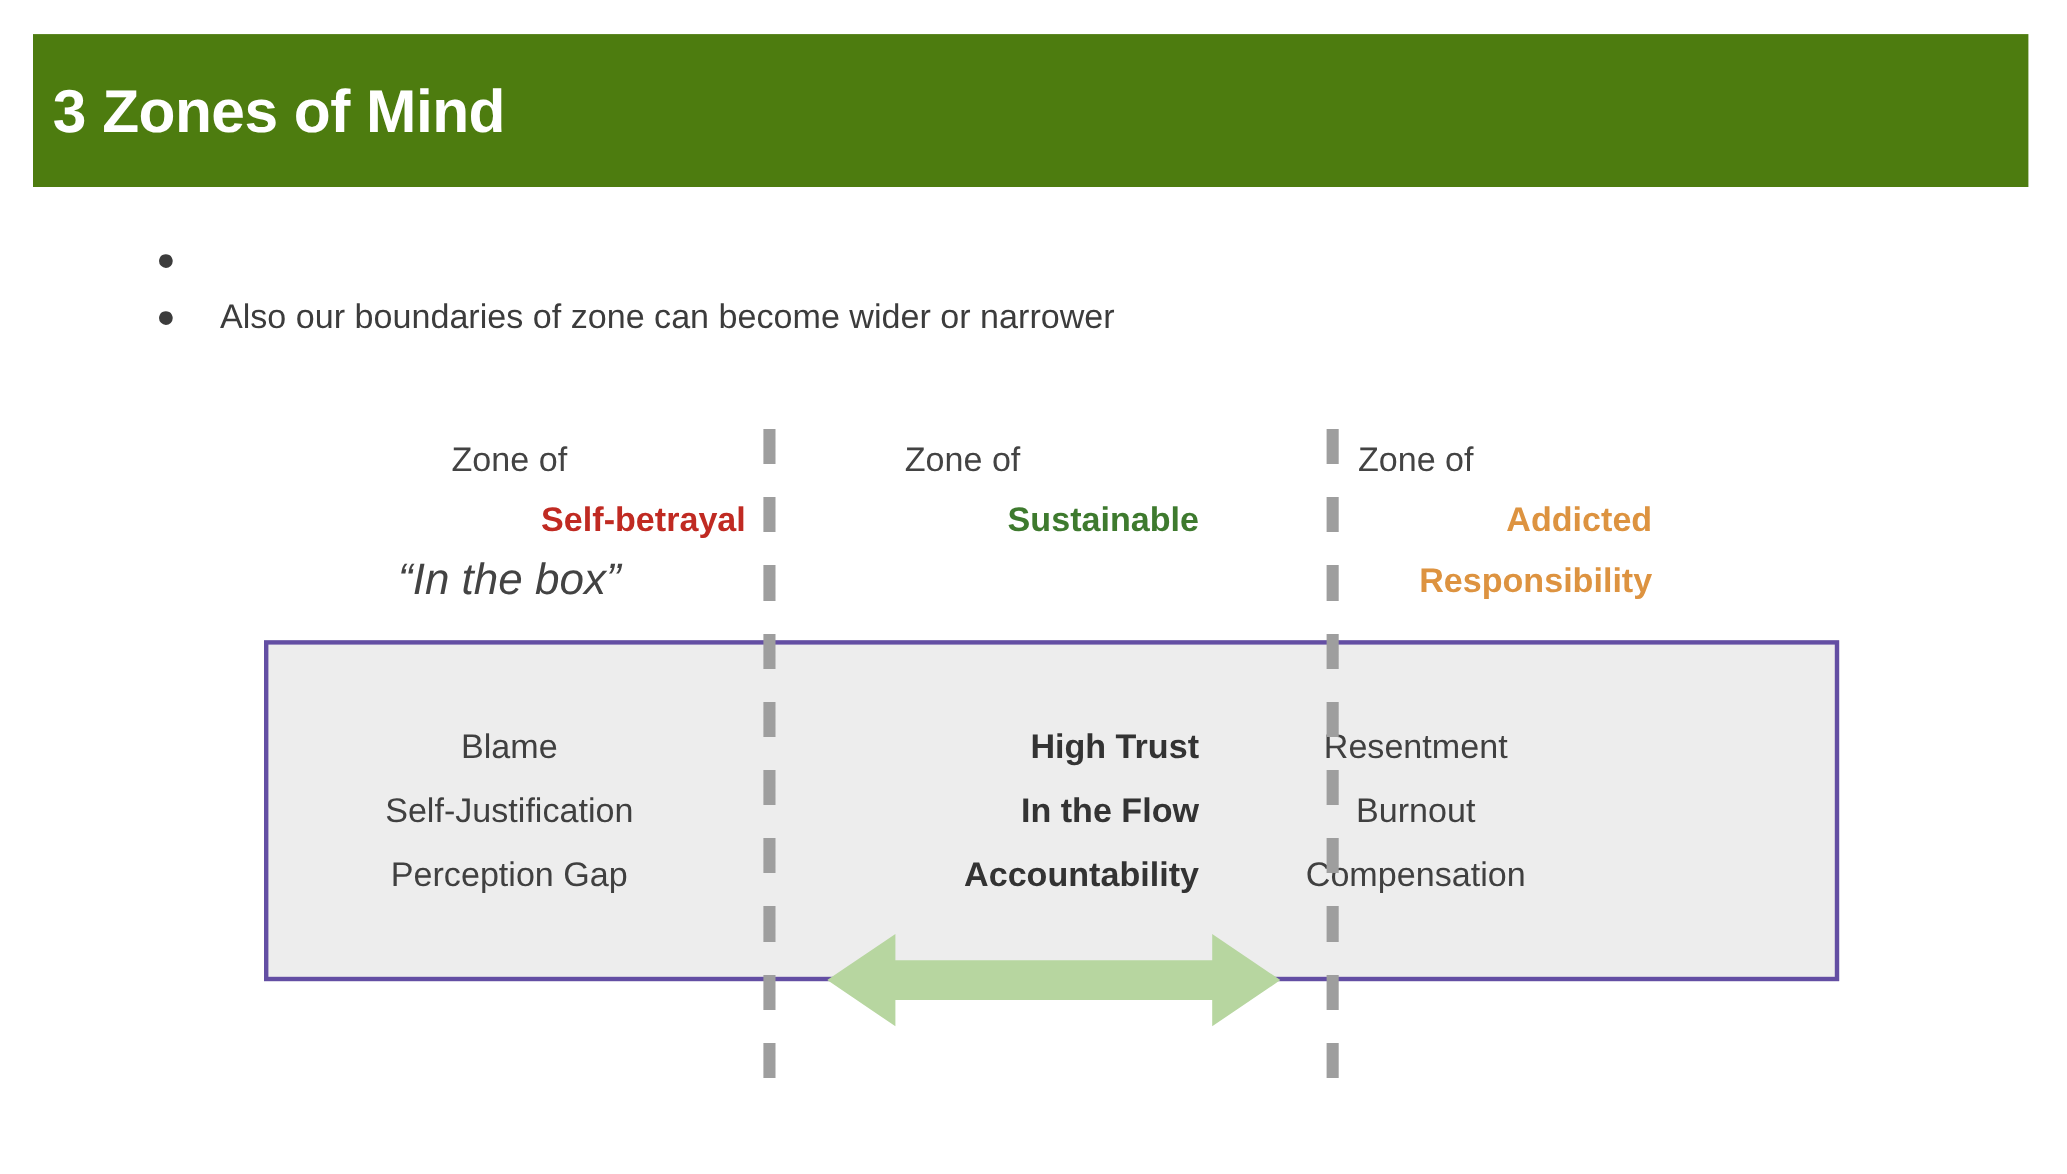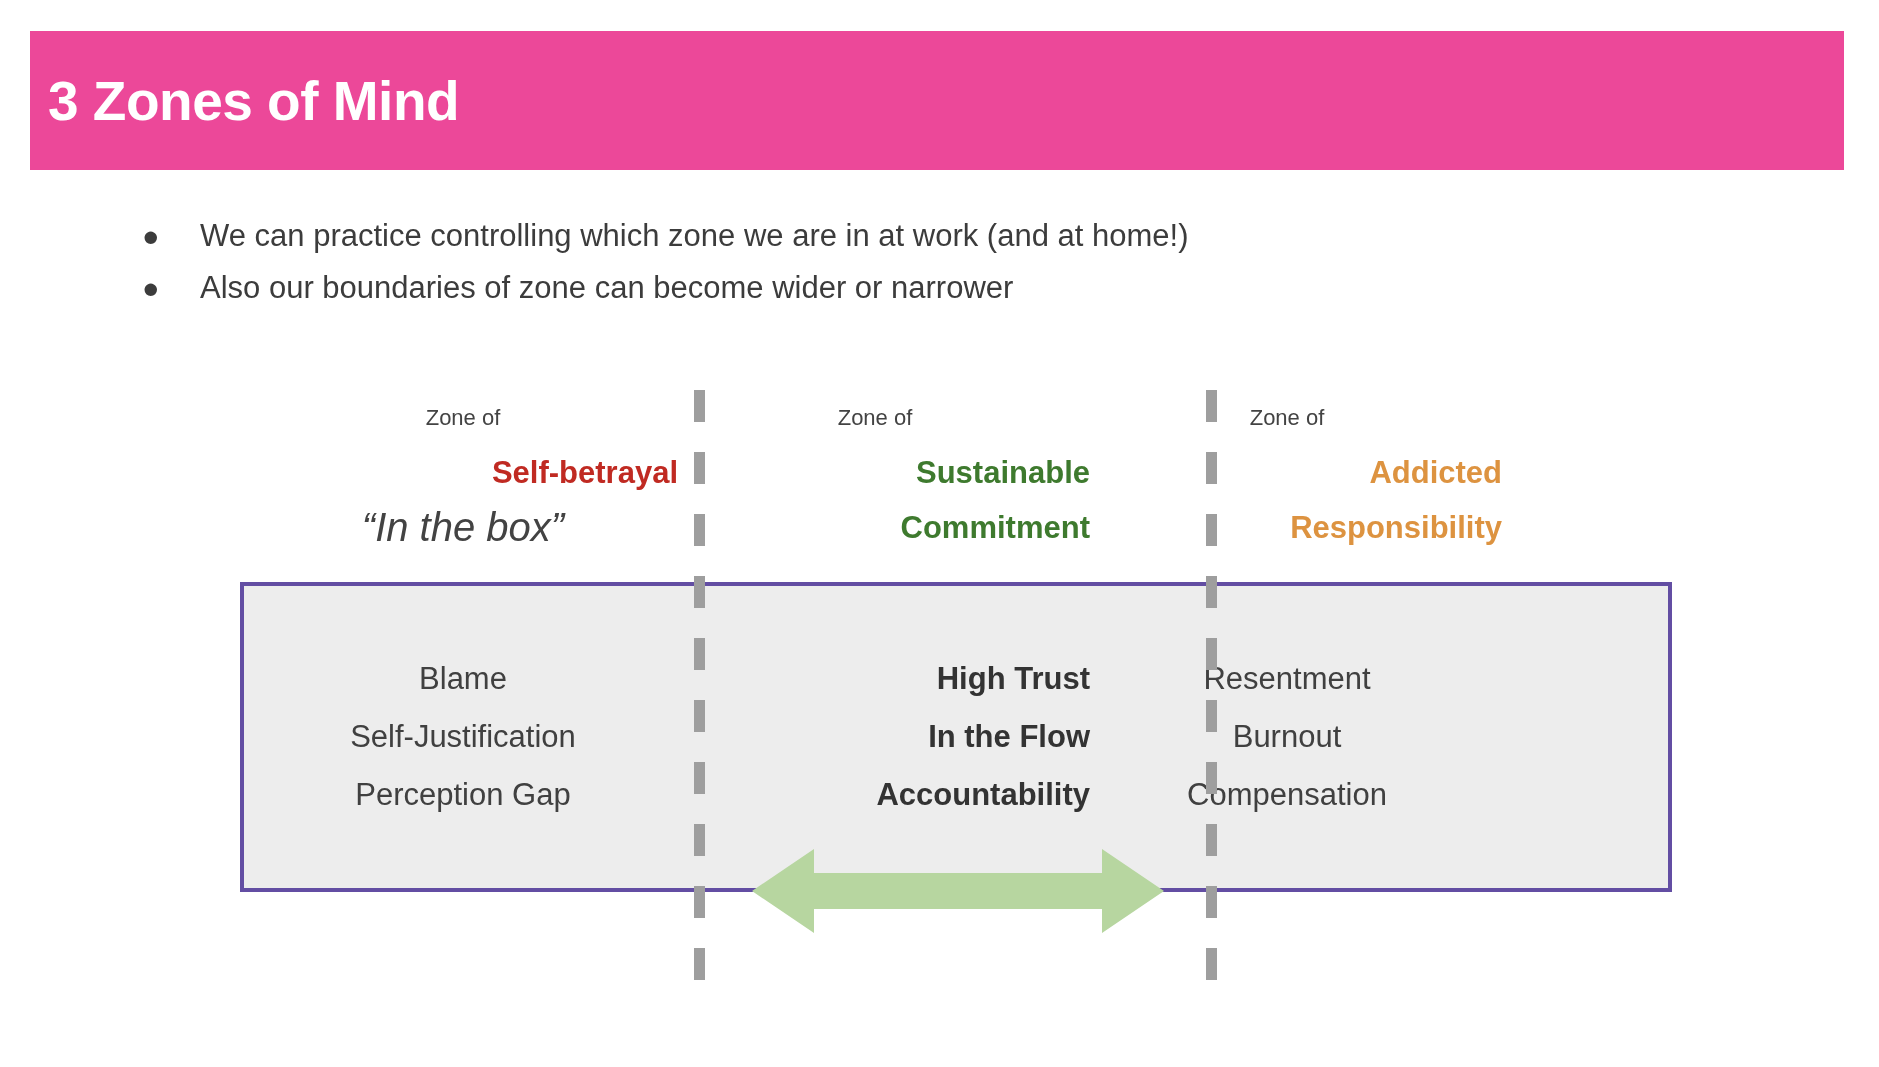--- a/index.html
+++ b/index.html
@@ -15,21 +15,21 @@
     overflow: hidden;
   }
 
   
   #title-bar {
     position: absolute;
     left: 30px;
     top: 31px;
     width: 1814px;
     height: 139px;
-    background: #ec4899;
+    background: #4d7c0f;
     box-sizing: border-box;
   }
   #title-text {
     position: absolute;
     left: 18px;
     top: 50%;
     transform: translateY(-50%);
     color: #ffffff;
     font-size: 55px;
     font-weight: bold;
@@ -80,21 +80,21 @@
     position: absolute;
     top: 0;
     width: 430px;
     text-align: center;
   }
   .zone-head.col0 { left: 248px; }
   .zone-head.col1 { left: 660px; }
   .zone-head.col2 { left: 1072px; }
 
   .zone-prefix {
-    font-size: 22px;
+    font-size: 31px;
     color: #434343;
     line-height: 55px;
     white-space: nowrap;
   }
   .zone-name {
     font-size: 31px;
     font-weight: bold;
     line-height: 55px;
     white-space: nowrap;
     text-align: right;
@@ -166,21 +166,20 @@
 <body>
 
 <div id="title-bar">
   <div id="title-text">3 Zones of Mind</div>
 </div>
 
 <div id="bullet-list">
 
   <div class="bullet-row">
     <span class="bullet-marker">●</span>
-    <span class="bullet-text">We can practice controlling which zone we are in at work (and at home!)</span>
   </div>
 
   <div class="bullet-row">
     <span class="bullet-marker">●</span>
     <span class="bullet-text">Also our boundaries of zone can become wider or narrower</span>
   </div>
 
 </div>
 
 <div id="zones-diagram">
@@ -189,21 +188,20 @@
 
   <div class="zone-head col0">
     <div class="zone-prefix">Zone of</div>
     <div class="zone-name" style="color:#C02A22;">Self-betrayal</div>
     <div class="zone-sub">“In the box”</div>
   </div>
 
   <div class="zone-head col1">
     <div class="zone-prefix">Zone of</div>
     <div class="zone-name" style="color:#3E7A2E;">Sustainable</div>
-    <div class="zone-name" style="color:#3E7A2E;">Commitment</div>
   </div>
 
   <div class="zone-head col2">
     <div class="zone-prefix">Zone of</div>
     <div class="zone-name" style="color:#DD9340;">Addicted</div>
     <div class="zone-name" style="color:#DD9340;">Responsibility</div>
   </div>
 
   <div class="zone-items col0">
     <div class="zone-item">Blame</div>

